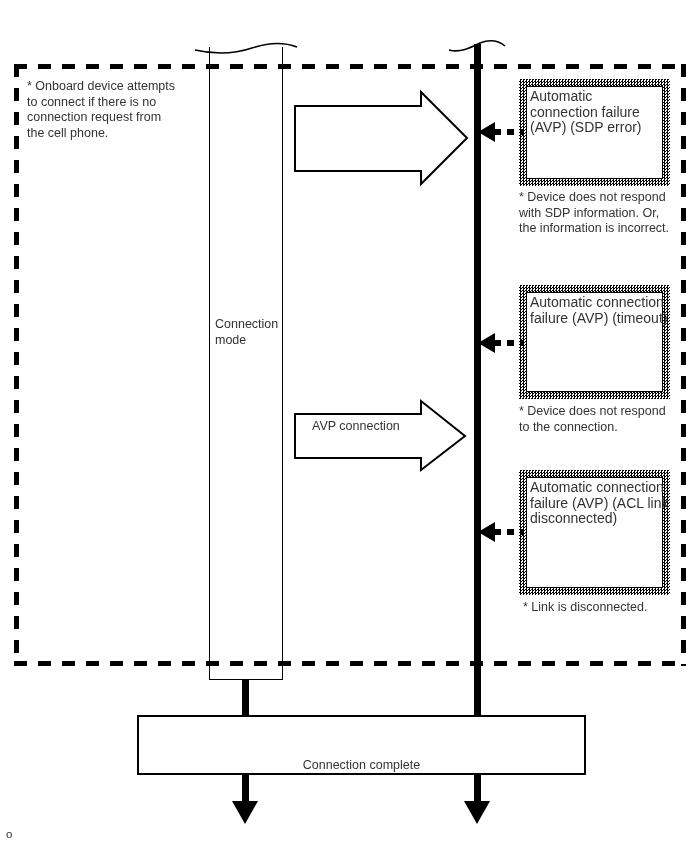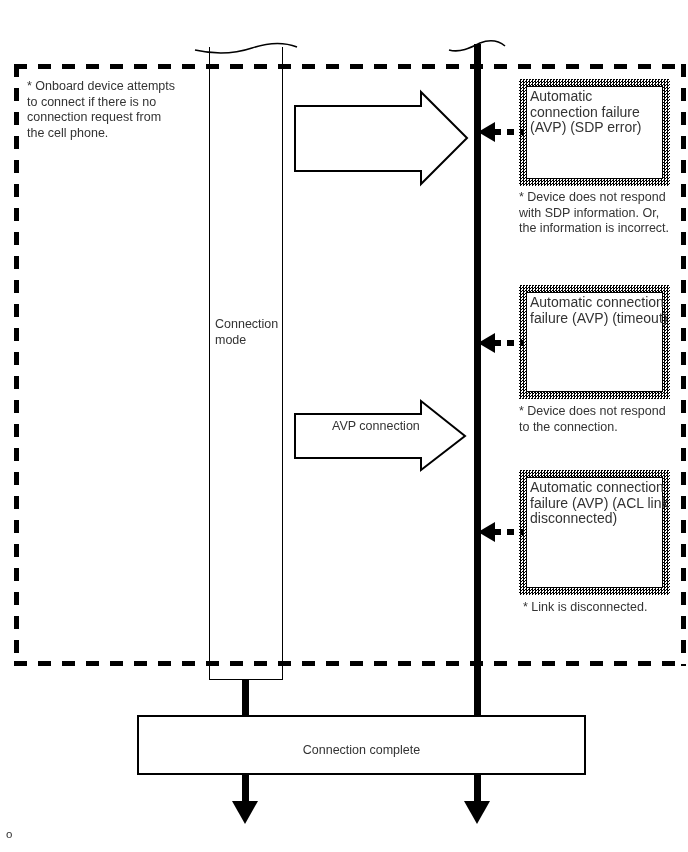--- a/index.html
+++ b/index.html
@@ -23,21 +23,21 @@
   .fbox-inner{width:100%;height:100%;background:#fff;border:1px solid #000;box-sizing:border-box;padding:2px 3px;}
   .fbox-inner .t{position:static;font-size:14px;}
   
   .darrow{position:absolute;width:45px;height:20px;}
   .darrow-head{position:absolute;left:0;top:0;width:0;height:0;
     border-top:10px solid transparent;border-bottom:10px solid transparent;border-right:17px solid #000;}
   .darrow-dash{position:absolute;left:16px;top:7px;width:29px;height:6px;
     background:repeating-linear-gradient(90deg,#000 0 7px,transparent 7px 13px);}
   
   .ccbox{position:absolute;border:2px solid #000;box-sizing:border-box;background:#fff;
-    display:flex;justify-content:center;align-items:center;padding-top:12px;}
+    display:flex;justify-content:center;align-items:flex-end;padding-top:12px;}
   .ccbox .t{position:static;}
   
   .downarrow{position:absolute;width:0;height:0;
     border-left:13px solid transparent;border-right:13px solid transparent;border-top:23px solid #000;}
 </style>
 </head>
 <body>
 
 <div class="canvas">
 
@@ -64,21 +64,21 @@
 
   <div class="lifeline" style="left:474px;top:44px;height:672px"></div>
 
   <svg style="left:293px;top:89px" width="177" height="99" viewBox="0 0 177 99">
     <polygon points="2,17 128,17 128,3 174,49 128,95 128,82 2,82" fill="#fff" stroke="#000" stroke-width="2"></polygon>
   </svg>
 
   <svg style="left:293px;top:398px" width="175" height="75" viewBox="0 0 175 75">
     <polygon points="2,16 128,16 128,3 172,38 128,72 128,60 2,60" fill="#fff" stroke="#000" stroke-width="2"></polygon>
   </svg>
-  <div class="t" style="left:332px;top:419px">AVP connection</div>
+  <div class="t" style="left:312px;top:419px">AVP connection</div>
 
   <div class="fbox" style="left:519px;top:79px;height:107px">
     <div class="fbox-inner">
       <div class="t">Automatic
 connection failure
 (AVP) (SDP error)</div>
     </div>
   </div>
   <div class="t" style="left:519px;top:190px">* Device does not respond
 with SDP information. Or,

